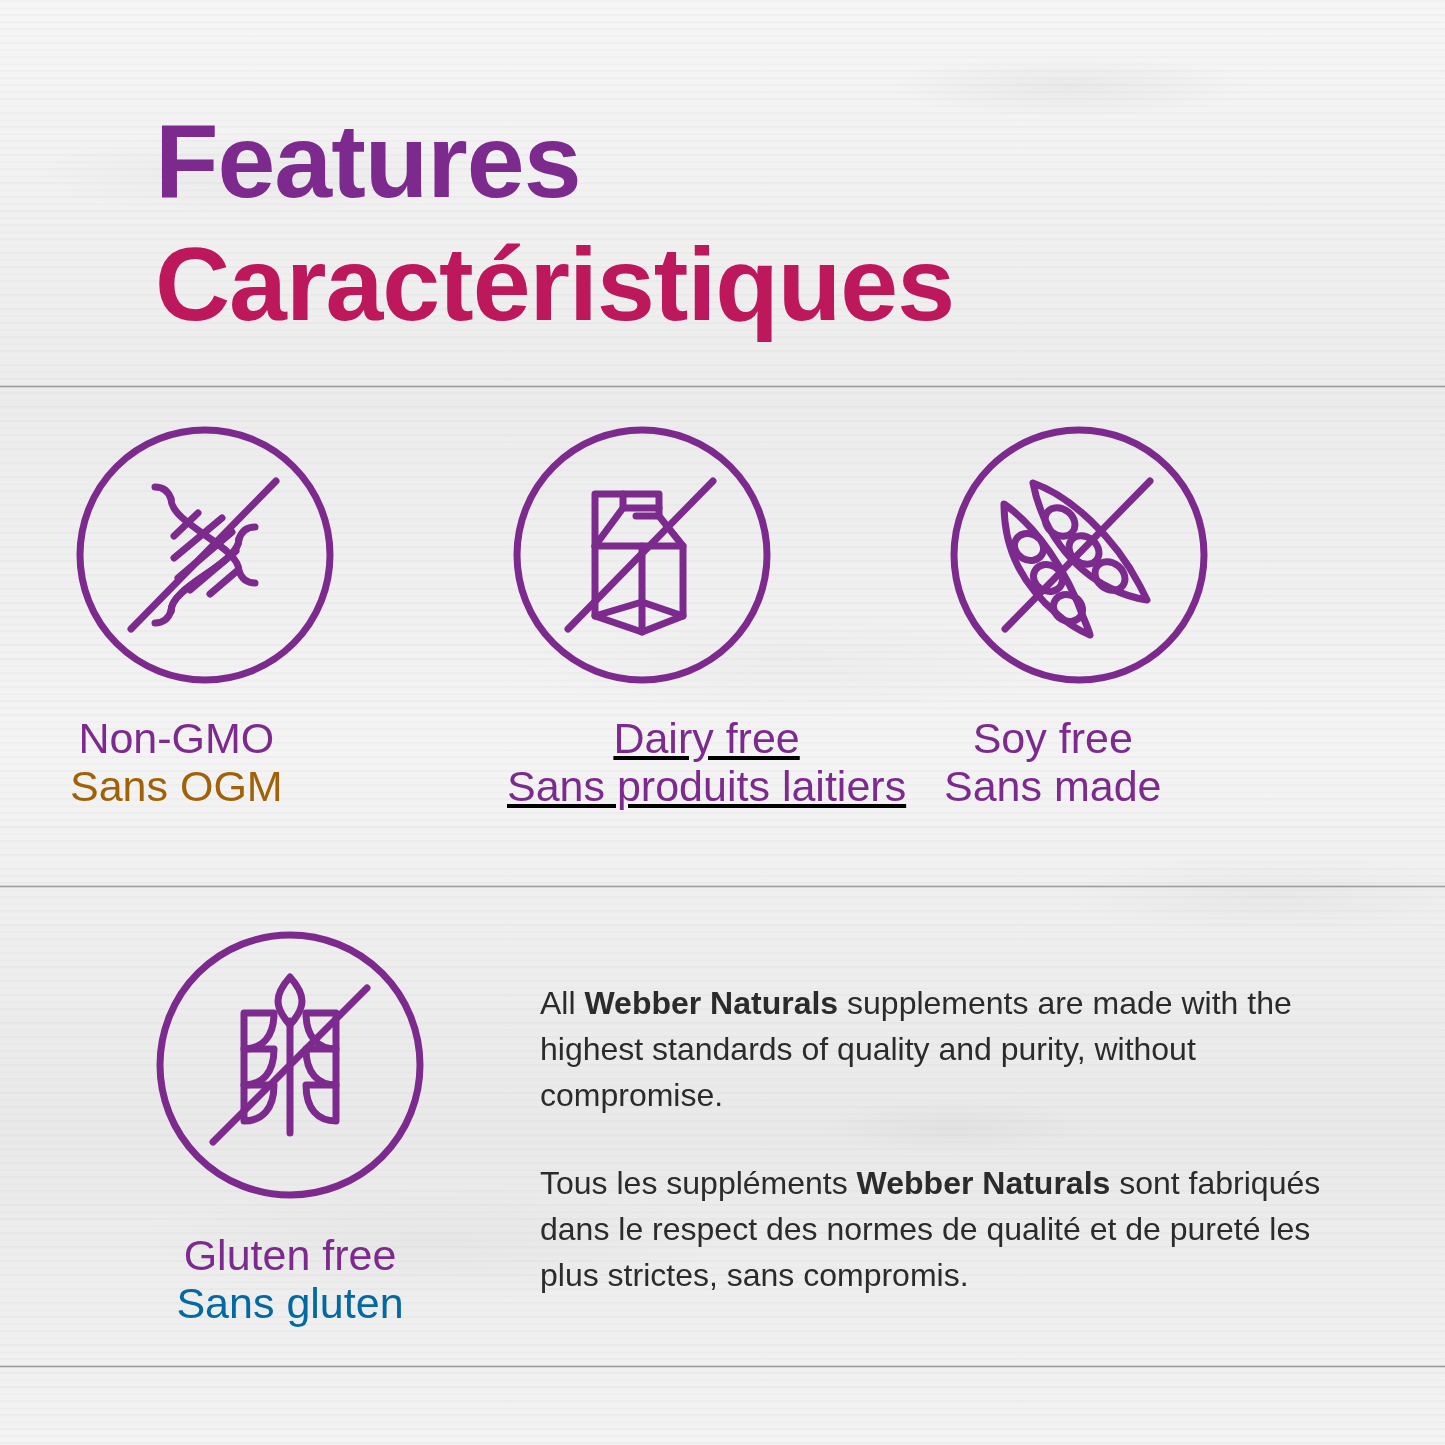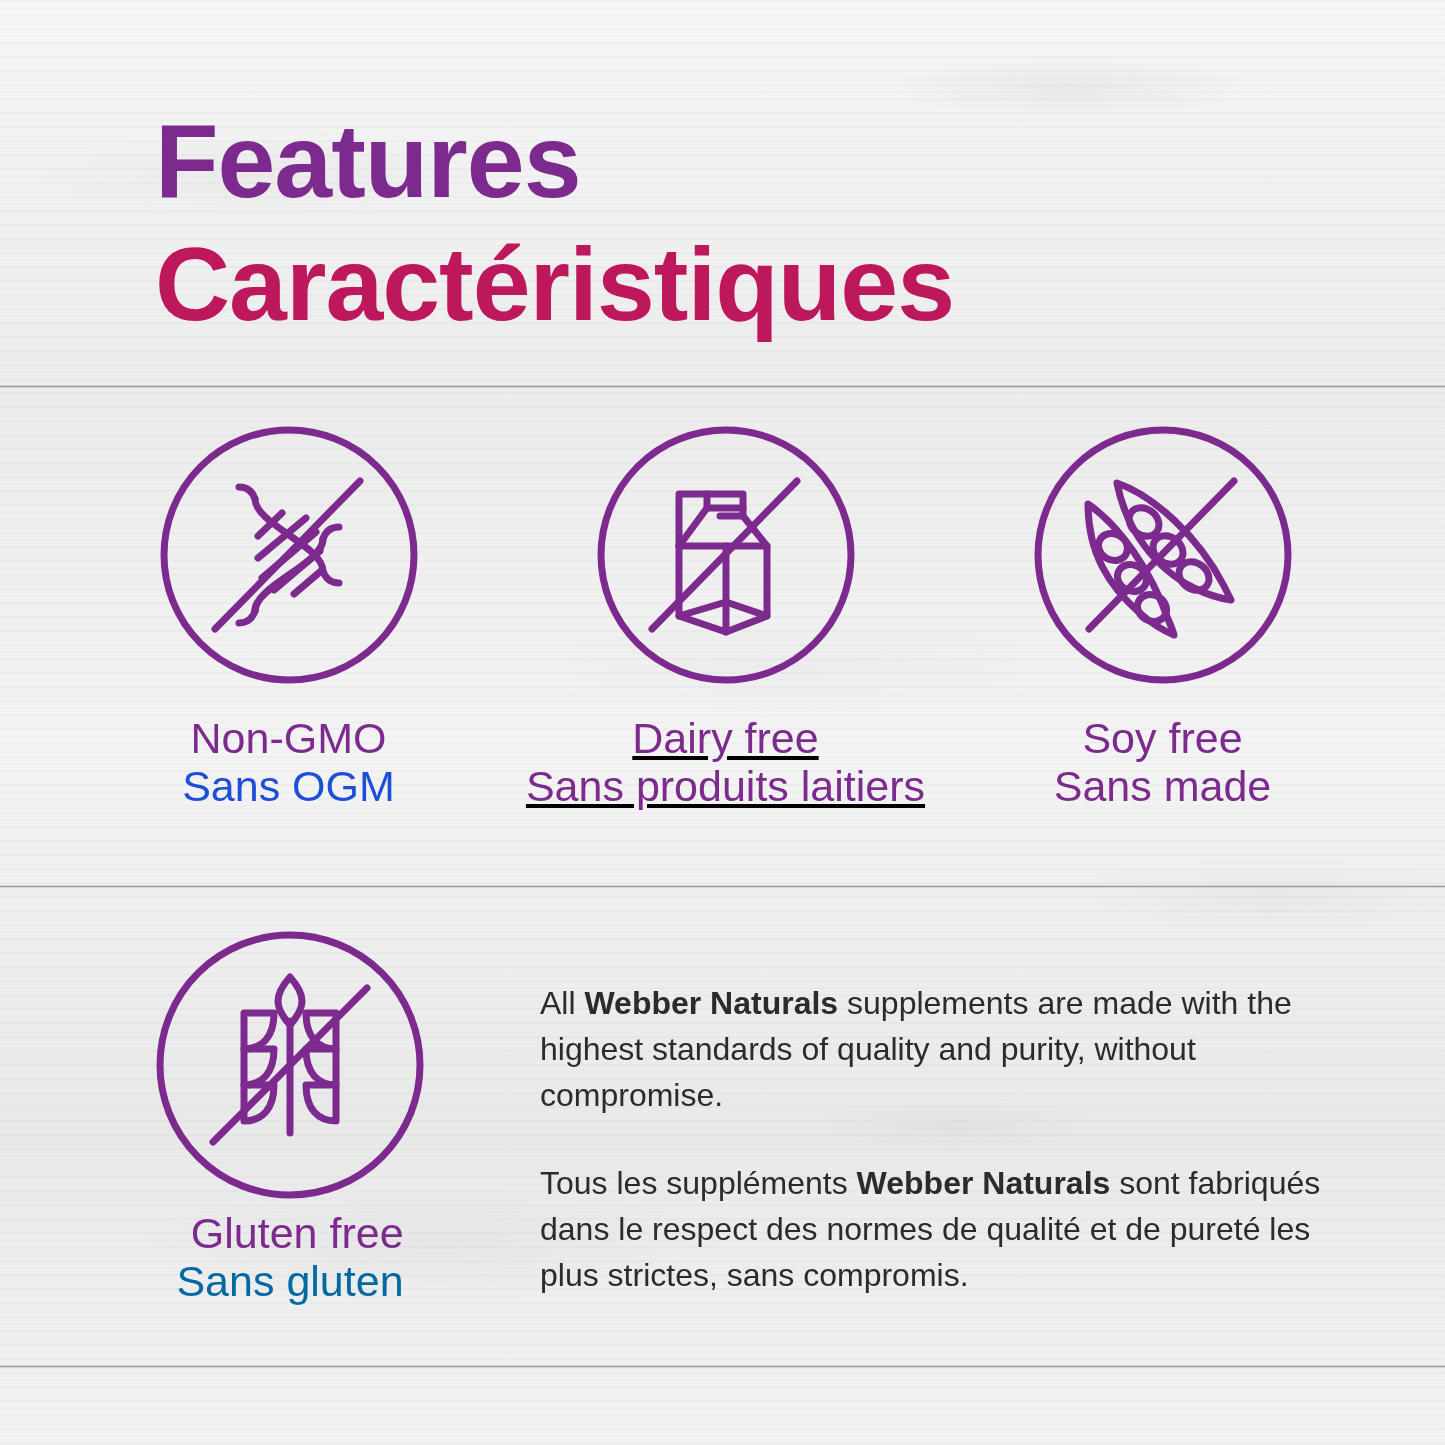--- a/index.html
+++ b/index.html
@@ -89,21 +89,21 @@
     position: absolute;
     left: 0;
     top: 420px;
     width: 1445px;
     display: flex;
   }
   .feature-cell {
     width: 437px;
     display: flex;
     flex-direction: column;
-    align-items: center;
+    align-items: flex-start;
   }
   .cell-1 { margin-left: 70px; }
   .cell-2 { margin-left: 0px; text-decoration: underline; }
   .cell-3 { margin-left: 0px; }
 
   .icon-badge { display: block; }
 
   .feature-label {
     margin-top: 20px;
     text-align: center;
@@ -124,21 +124,22 @@
     display: flex;
   }
   .gluten-cell {
     margin-left: 145px;
     width: 290px;
     display: flex;
     flex-direction: column;
     align-items: center;
   }
   .gluten-label {
-    text-align: right;
+    margin-top: 22px;
+    text-align: center;
     line-height: 1.12;
   }
   .copy-cell {
     margin-left: 105px;
     width: 790px;
     padding-top: 55px;
   }
   .copy-para {
     font-size: 32px;
     line-height: 1.44;
@@ -181,21 +182,21 @@
 
           <line x1="104" y1="116" x2="128" y2="93"></line>
           <line x1="104" y1="138" x2="152" y2="98"></line>
           <line x1="108" y1="158" x2="162" y2="112"></line>
           <line x1="120" y1="170" x2="166" y2="131"></line>
           <line x1="140" y1="174" x2="167" y2="151"></line>
         </svg>
       </span>
       <div class="feature-label">
         <div class="label-en" style="color: rgb(125, 42, 142);">Non-GMO</div>
-        <div class="label-fr" style="color: #1d4ed8;">Sans OGM</div>
+        <div class="label-fr" style="color: #a16207;">Sans OGM</div>
       </div>
     </div>
 
     <div class="feature-cell cell-2">
       <span class="icon-badge">
         <svg width="270" height="270" viewBox="0 0 270 270" fill="none" stroke="#7d2a8e" stroke-width="7" stroke-linecap="round" stroke-linejoin="round">
           <circle cx="135" cy="135" r="125"></circle>
           <line x1="61" y1="209" x2="206" y2="61"></line>
 
           <path d="M88 74 L152 74 L152 96 L176 126 L176 196 L135 212 L88 196 L88 126 Z"></path>

